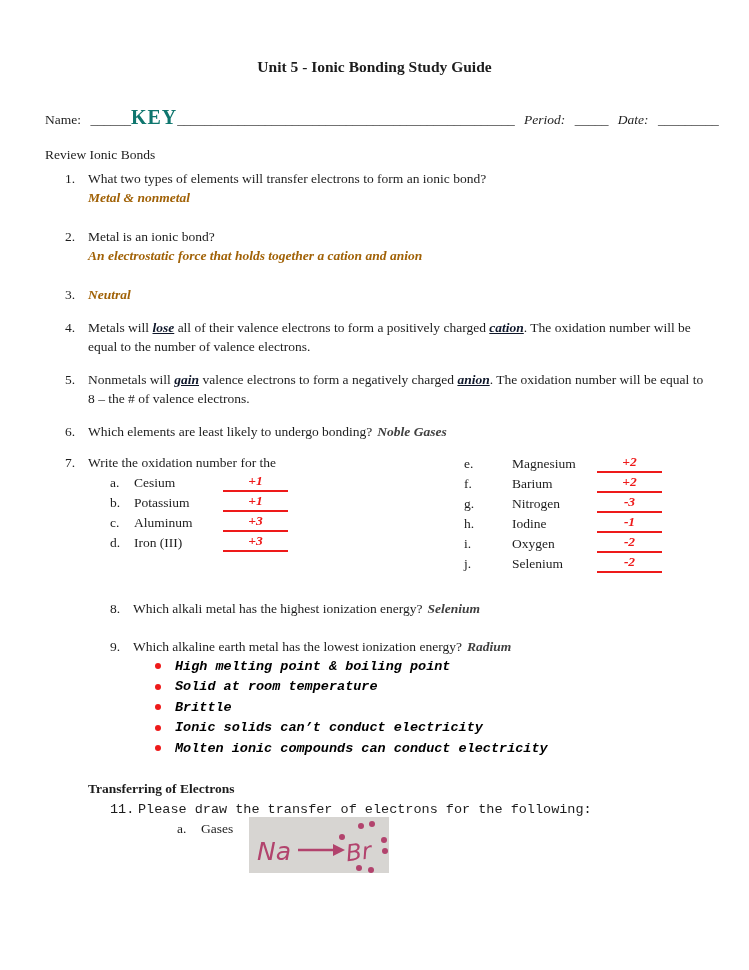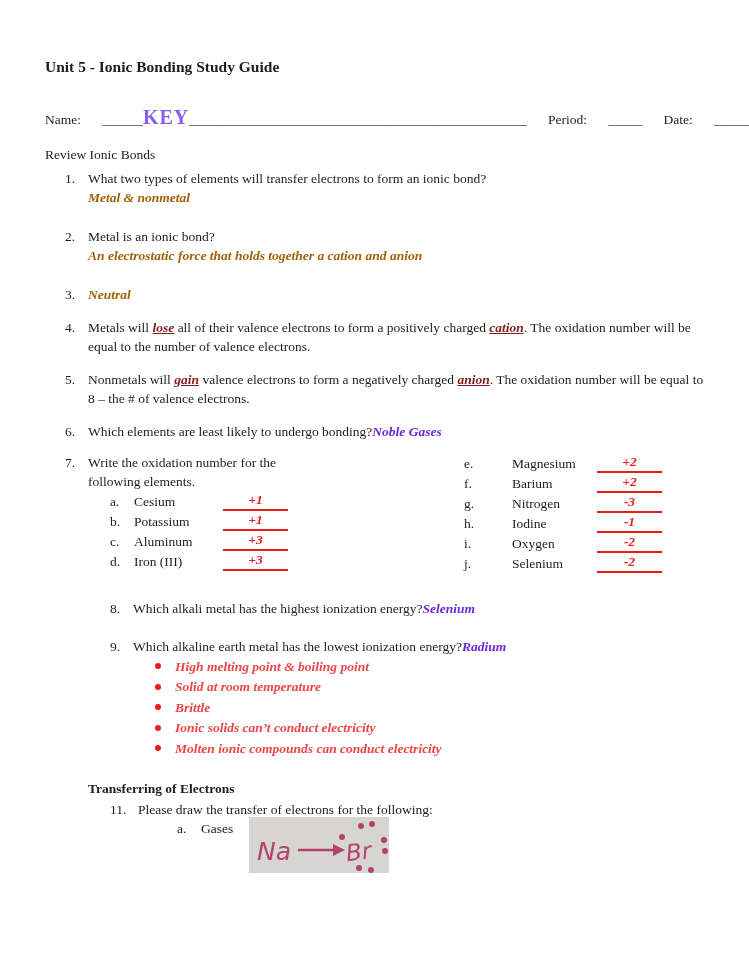--- a/index.html
+++ b/index.html
@@ -2,54 +2,54 @@
 <html><head>
 <meta charset="utf-8">
 <style>
   html, body { margin:0; padding:0; }
   body {
     width:749px; height:970px; background:#ffffff; overflow:hidden;
     font-family:"Liberation Serif", serif; color:#1d1d1d;
     font-size:13.5px; line-height:19px;
   }
   .page { width:749px; height:970px; padding:0 45px; box-sizing:border-box; }
-  .title { padding-top:56px; font-size:15.5px; font-weight:bold; text-align:left; line-height:22px; }
+  .title { padding-top:56px; font-size:15.5px; font-weight:bold; text-align:center; line-height:22px; }
   .name-line { margin-top:30px; white-space:nowrap; }
   .name-line .lbl { }
   .blank-run { letter-spacing:0; }
-  .key-val { color:#8b5cf6; font-weight:bold; font-size:20px; letter-spacing:1px; }
-  .gap-l { margin-left:18px; }
+  .key-val { color:#0f766e; font-weight:bold; font-size:20px; letter-spacing:1px; }
+  .gap-l { margin-left:6px;font-style:italic; }
   .h-section { margin-top:16px; font-weight:normal; }
   .q { display:flex; }
   .l1 { margin-left:20px; }
   .l2 { margin-left:65px; }
   .qnum { width:23px; flex:none; }
   .qbody { flex:1; }
   .answer { color:#a16207; font-weight:bold; font-style:italic; }
-  .ans-inline { color:#6d28d9; font-weight:bold; font-style:italic; }
-  .kw { color:#7f1d1d; font-weight:bold; font-style:italic; text-decoration:underline; }
+  .ans-inline { color:#404040; font-weight:bold; font-style:italic; margin-left:5px; }
+  .kw { color:#0f172a; font-weight:bold; font-style:italic; text-decoration:underline; }
   .mt5 { margin-top:5px; } .mt14 { margin-top:14px; }
   .mt19 { margin-top:19px; } .mt20 { margin-top:20px; } .mt26 { margin-top:26px; }
   .q7-wrap { display:flex; margin-top:12px; }
   .q7-left { width:356px; flex:none; margin-left:20px; }
   .q7-right { margin-left:43px; }
   .ox-row { display:flex; line-height:19.5px; align-items:flex-end; }
   .q7-left .ox-row { margin-left:45px; }
   .ox-letter { width:24px; flex:none; }
   .ox-el { width:89px; flex:none; }
   .q7-right .ox-el { width:85px;margin-left:24px; }
   .ox-blank {
     width:65px; flex:none; border-bottom:2px solid #ee1a1a; text-align:center;
     color:#ee1a1a; font-weight:bold; font-style:italic; height:18px; line-height:17px;
   }
   .bullet-row { display:flex; align-items:center; margin-left:110px; height:20.5px; }
   .bullet-dot { width:6px; height:6px; border-radius:50%; background:#ee1a1a; margin-right:14px; flex:none; }
-  .bullet-text { color:#ef4444; font-weight:bold; font-style:italic; }
+  .bullet-text { color:#000000; font-weight:bold; font-style:italic;font-family:Liberation Mono, monospace; }
   .h-section2 { margin-top:20px; font-weight:bold; margin-left:43px; }
-  .q11-row { margin-top:2px; }
+  .q11-row { margin-top:2px;font-family:Liberation Mono, monospace; }
   .nabr-row { display:flex; margin-left:132px; align-items:flex-start; }
   .nabr-letter { width:24px; flex:none; }
   .nabr-formula { width:44px; flex:none; }
   .drawing-box { margin-left:4px; margin-top:-2px; }
 </style>
 </head>
 <body>
 
 <div class="page">
 
@@ -103,21 +103,20 @@
     <span class="qnum">6.</span>
     <div class="qbody"><span>Which elements are least likely to undergo bonding?</span><span class="ans-inline">Noble Gases</span></div>
   </div>
 
   <div class="q7-wrap">
     <div class="q7-left">
       <div class="q" style="margin-left:0;">
         <span class="qnum">7.</span>
         <div class="qbody">
           <div>Write the oxidation number for the</div>
-          <div>following elements.</div>
         </div>
       </div>
       <div class="ox-row">
         <span class="ox-letter">a.</span>
         <span class="ox-el">Cesium</span>
         <span class="ox-blank">+1</span>
       </div>
       <div class="ox-row">
         <span class="ox-letter">b.</span>
         <span class="ox-el">Potassium</span>

